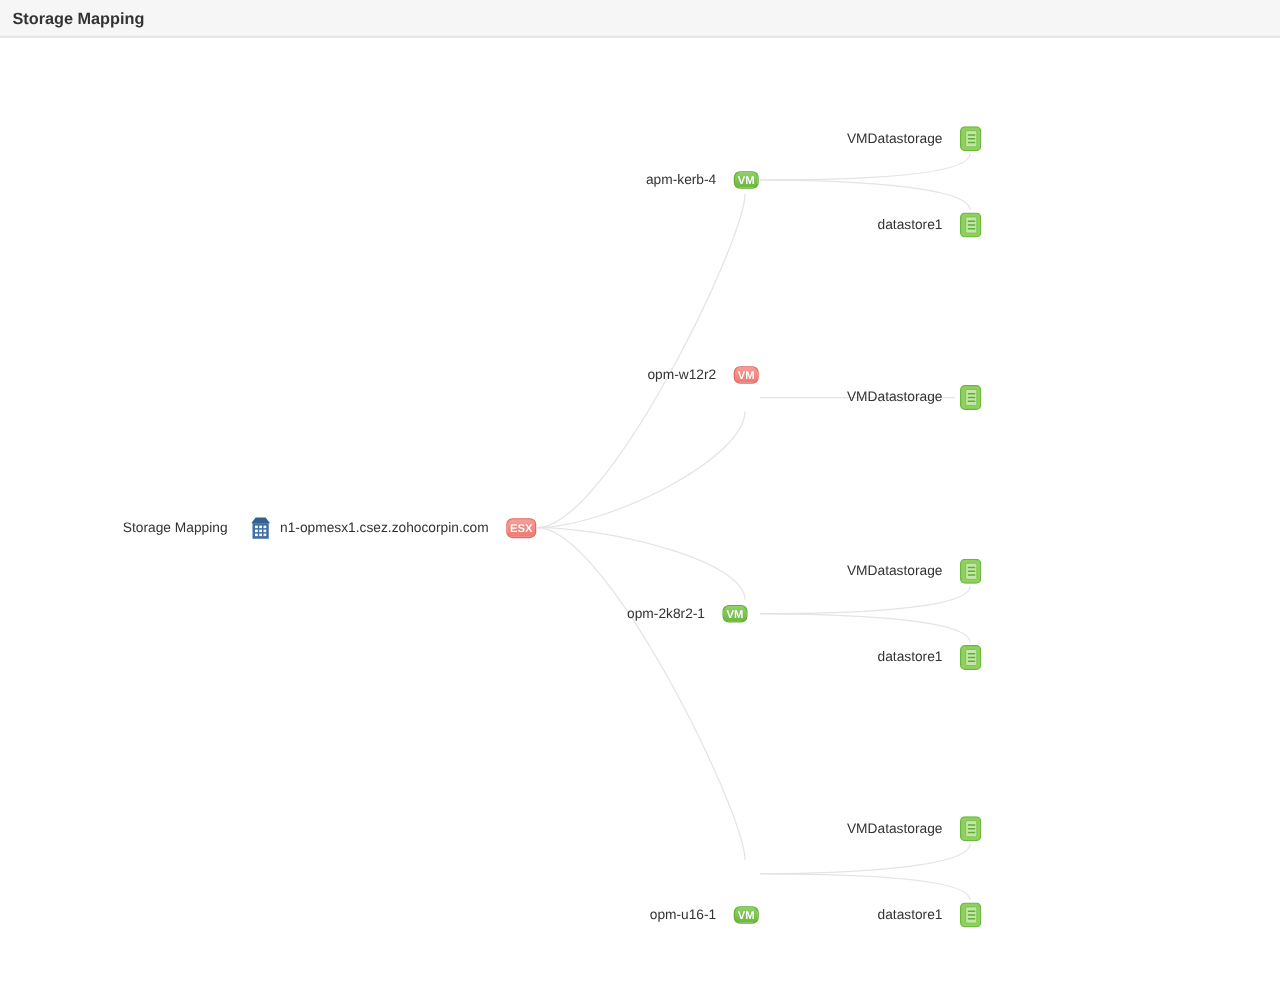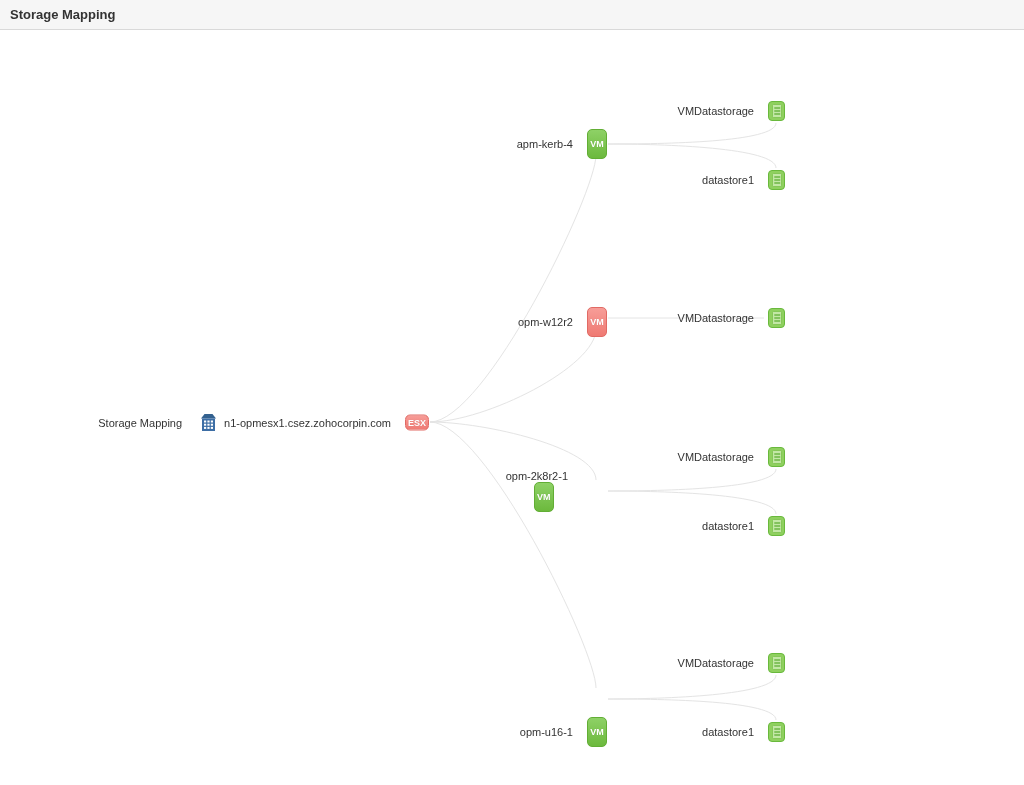--- a/index.html
+++ b/index.html
@@ -16,21 +16,21 @@
   .header .title { font-size:13px; font-weight:bold; color:#333; }
   .diagram { position:absolute; top:0; left:0; width:1024px; height:785px; }
   svg.edges { position:absolute; top:0; left:0; width:1024px; height:785px; }
   .node {
     position:absolute; display:flex; align-items:center;
     transform:translateY(-50%); white-space:nowrap; cursor:pointer; z-index:2;
   }
   .nlabel { font-size:11px; color:#333; margin-right:14px; }
   .badge {
     display:inline-flex; align-items:center; justify-content:center;
-    height:30px; min-width:20px; padding:0 2px; border-radius:5px;
+    height:14px; min-width:20px; padding:0 2px; border-radius:5px;
     font-size:9px; font-weight:bold; color:#fff; box-sizing:border-box;
     text-shadow:0 0 1px rgba(0,0,0,0.15); flex:none;
   }
   .badge.up   { background:linear-gradient(#8ed166,#6cb93d); border:1px solid #62ae35; }
   .badge.down { background:linear-gradient(#f79d98,#ef7a73); border:1px solid #e16a64; }
   .badge.esx  { height:16px; min-width:23px; }
   .hosticon { margin:0 6px 0 3px; flex:none; display:inline-flex; }
   .dsicon { flex:none; display:inline-flex; }
 </style>
 </head>
@@ -102,39 +102,39 @@
             <rect x="0.5" y="0.5" width="16" height="19" rx="3.5" fill="#8fd05f" stroke="#69b93c"></rect>
             <rect x="4.5" y="3.5" width="9" height="13" rx="1" fill="#c3e7a6" stroke="#7cc24e" stroke-width="0.8"></rect>
             <g stroke="#5fae35" stroke-width="1.3">
               <line x1="6.3" y1="7" x2="12.2" y2="7"></line>
               <line x1="6.3" y1="10" x2="12.2" y2="10"></line>
               <line x1="6.3" y1="13" x2="12.2" y2="13"></line>
             </g>
           </svg>
         </span>
       </div>
-      <div class="node" style="right: 417px; top: 322px; justify-content: flex-end;">
+      <div class="node" style="right: 417px; top: 300px; justify-content: flex-end;">
         <span class="nlabel">opm-w12r2</span>
         <span class="badge down">VM</span>
       </div>
       <div class="node" style="right: 239px; top: 318px;">
         <span class="nlabel">VMDatastorage</span>
         <span class="dsicon">
           <svg width="17" height="20" viewBox="0 0 17 20">
             <rect x="0.5" y="0.5" width="16" height="19" rx="3.5" fill="#8fd05f" stroke="#69b93c"></rect>
             <rect x="4.5" y="3.5" width="9" height="13" rx="1" fill="#c3e7a6" stroke="#7cc24e" stroke-width="0.8"></rect>
             <g stroke="#5fae35" stroke-width="1.3">
               <line x1="6.3" y1="7" x2="12.2" y2="7"></line>
               <line x1="6.3" y1="10" x2="12.2" y2="10"></line>
               <line x1="6.3" y1="13" x2="12.2" y2="13"></line>
             </g>
           </svg>
         </span>
       </div>
-      <div class="node" style="right: 442px; top: 491px; flex-direction: column;">
+      <div class="node" style="right: 426px; top: 491px;">
         <span class="nlabel">opm-2k8r2-1</span>
         <span class="badge up">VM</span>
       </div>
       <div class="node" style="right: 239px; top: 457px;">
         <span class="nlabel">VMDatastorage</span>
         <span class="dsicon">
           <svg width="17" height="20" viewBox="0 0 17 20">
             <rect x="0.5" y="0.5" width="16" height="19" rx="3.5" fill="#8fd05f" stroke="#69b93c"></rect>
             <rect x="4.5" y="3.5" width="9" height="13" rx="1" fill="#c3e7a6" stroke="#7cc24e" stroke-width="0.8"></rect>
             <g stroke="#5fae35" stroke-width="1.3">

